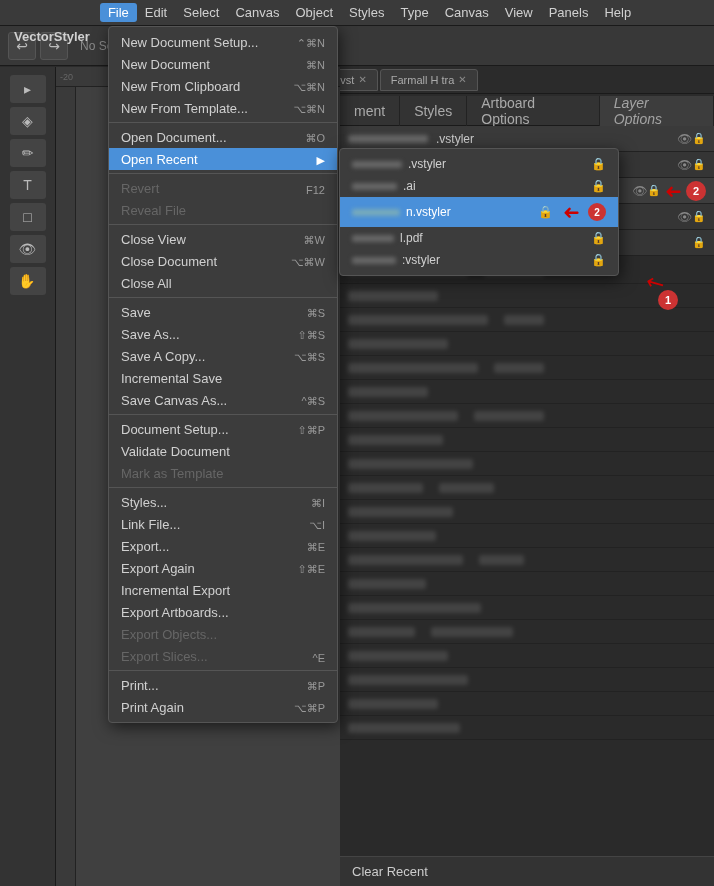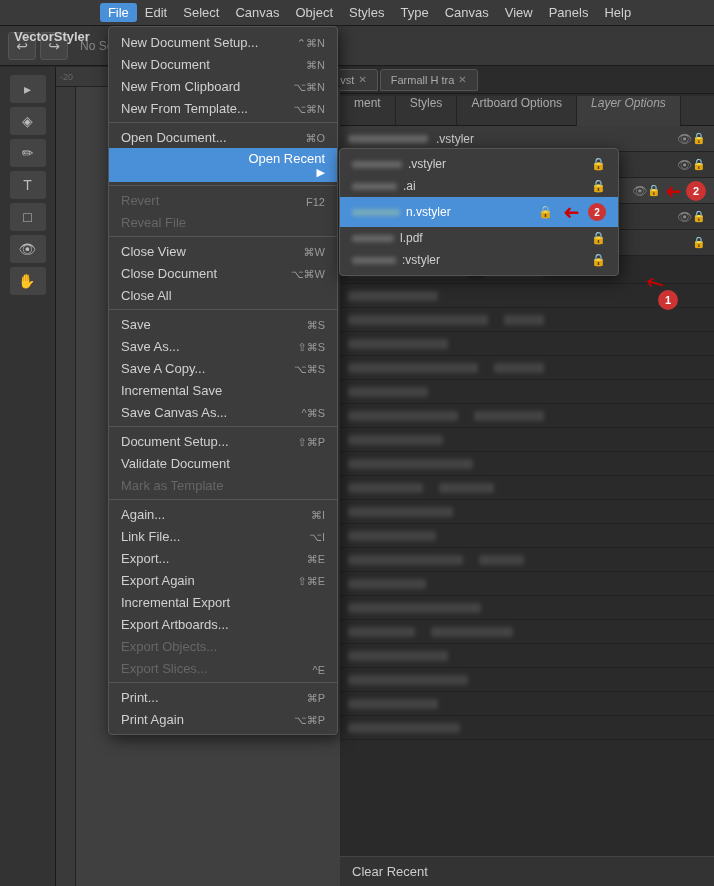--- a/index.html
+++ b/index.html
@@ -101,22 +101,22 @@
       display: flex;
       align-items: center;
       position: absolute;
       top: 96px;
       left: 340px;
       right: 0;
     }
     .panel-tab {
       padding: 0 14px;
       height: 30px;
-      display: flex; 
-      font-size: 12px;
+      display: flex; align-items: center;
+      font-size: 14px;
       color: #aaa;
       cursor: pointer;
       border-right: 1px solid #222;
     }
     .panel-tab.active { background: #3d3d3d; color: #a3a3a3; font-style: italic; }
 
     
     .left-sidebar {
       position: absolute;
       top: 67px;
@@ -505,21 +505,21 @@
   </div>
   <div class="menu-item">
     <span class="menu-item-label">New From Template...</span>
     <span class="menu-item-shortcut">⌥⌘N</span>
   </div>
   <div class="menu-separator"></div>
   <div class="menu-item">
     <span class="menu-item-label">Open Document...</span>
     <span class="menu-item-shortcut">⌘O</span>
   </div>
-  <div class="menu-item highlighted" style="position:relative;flex-direction:column;">
+  <div class="menu-item highlighted" style="position:relative;">
     <span class="menu-item-label">Open Recent</span>
     <span class="menu-arrow">▶</span>
 
     <div class="submenu">
       <div class="submenu-item">
         <div style="width:50px;height:7px;background:#666;border-radius:2px;filter:blur(2px);"></div>
         <span class="submenu-filename">.vstyler</span>
         <span class="submenu-icon">🔒</span>
       </div>
       <div class="submenu-item">
@@ -592,21 +592,21 @@
     <span class="menu-item-shortcut">⇧⌘P</span>
   </div>
   <div class="menu-item">
     <span class="menu-item-label">Validate Document</span>
   </div>
   <div class="menu-item disabled">
     <span class="menu-item-label">Mark as Template</span>
   </div>
   <div class="menu-separator"></div>
   <div class="menu-item">
-    <span class="menu-item-label">Again...</span>
+    <span class="menu-item-label">Styles...</span>
     <span class="menu-item-shortcut">⌘I</span>
   </div>
   <div class="menu-item">
     <span class="menu-item-label">Link File...</span>
     <span class="menu-item-shortcut">⌥I</span>
   </div>
   <div class="menu-item">
     <span class="menu-item-label">Export...</span>
     <span class="menu-item-shortcut">⌘E</span>
   </div>

